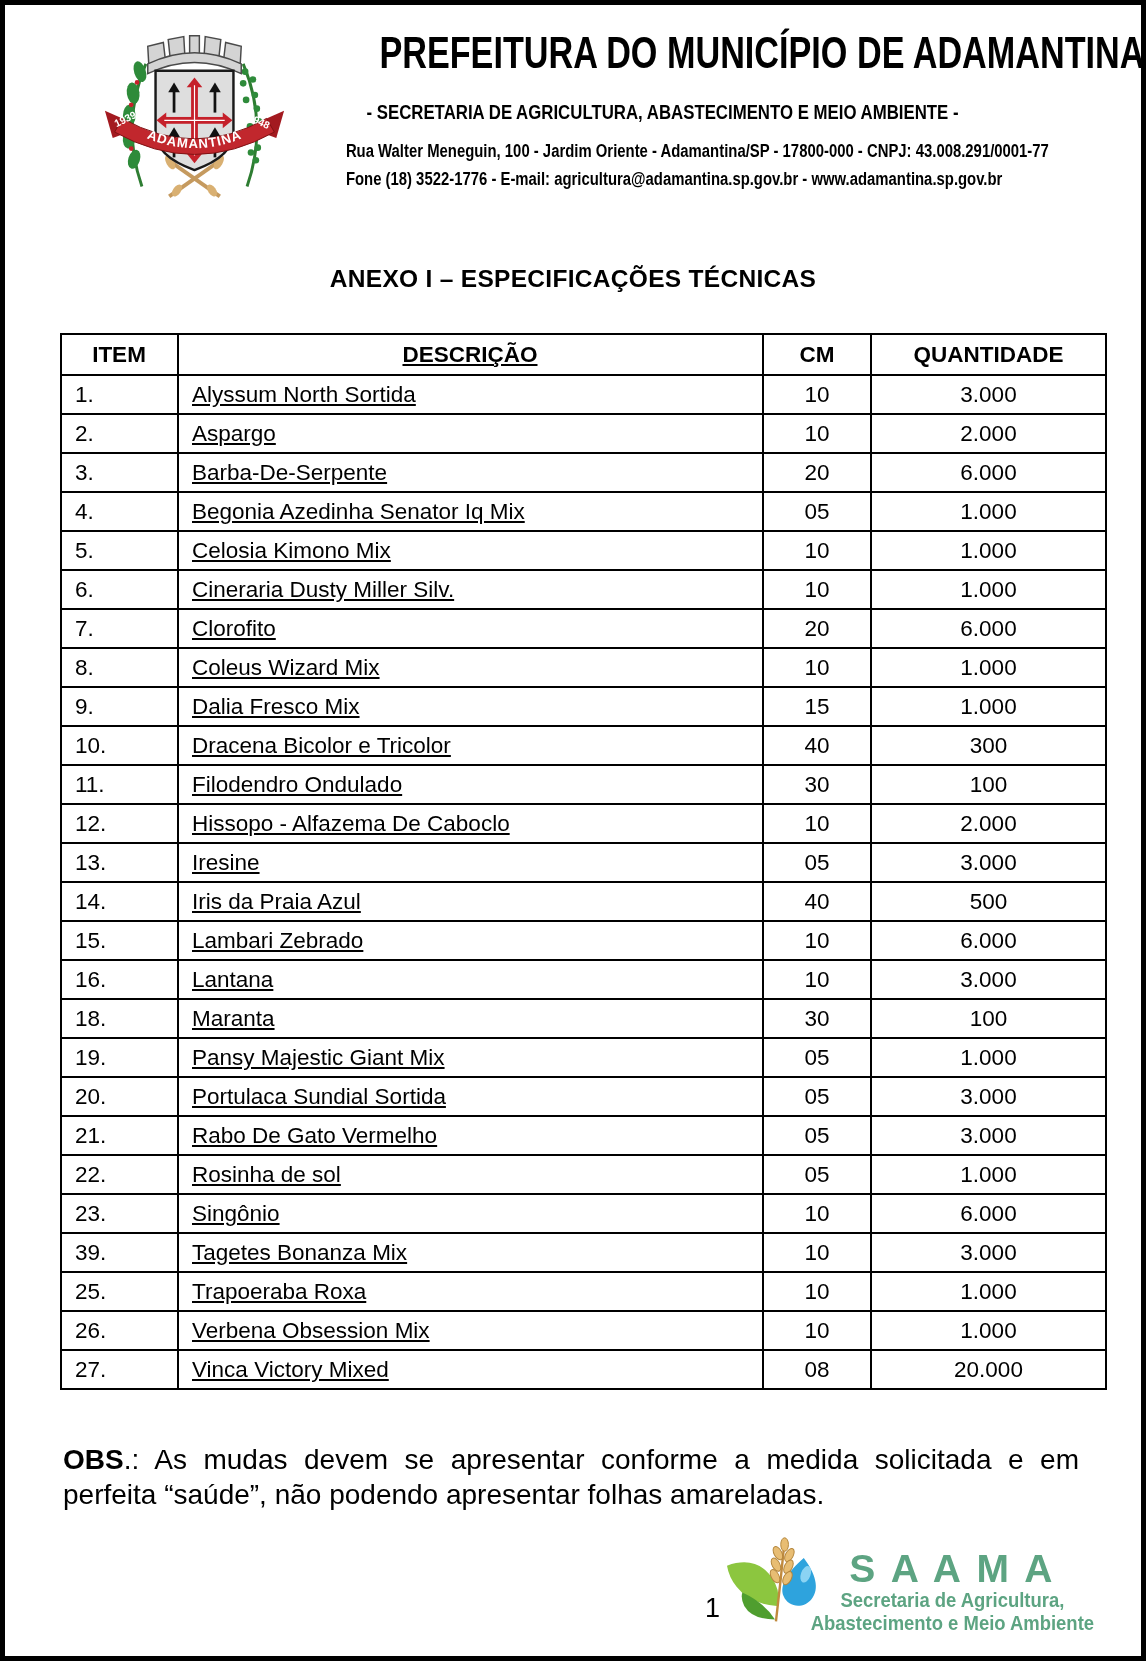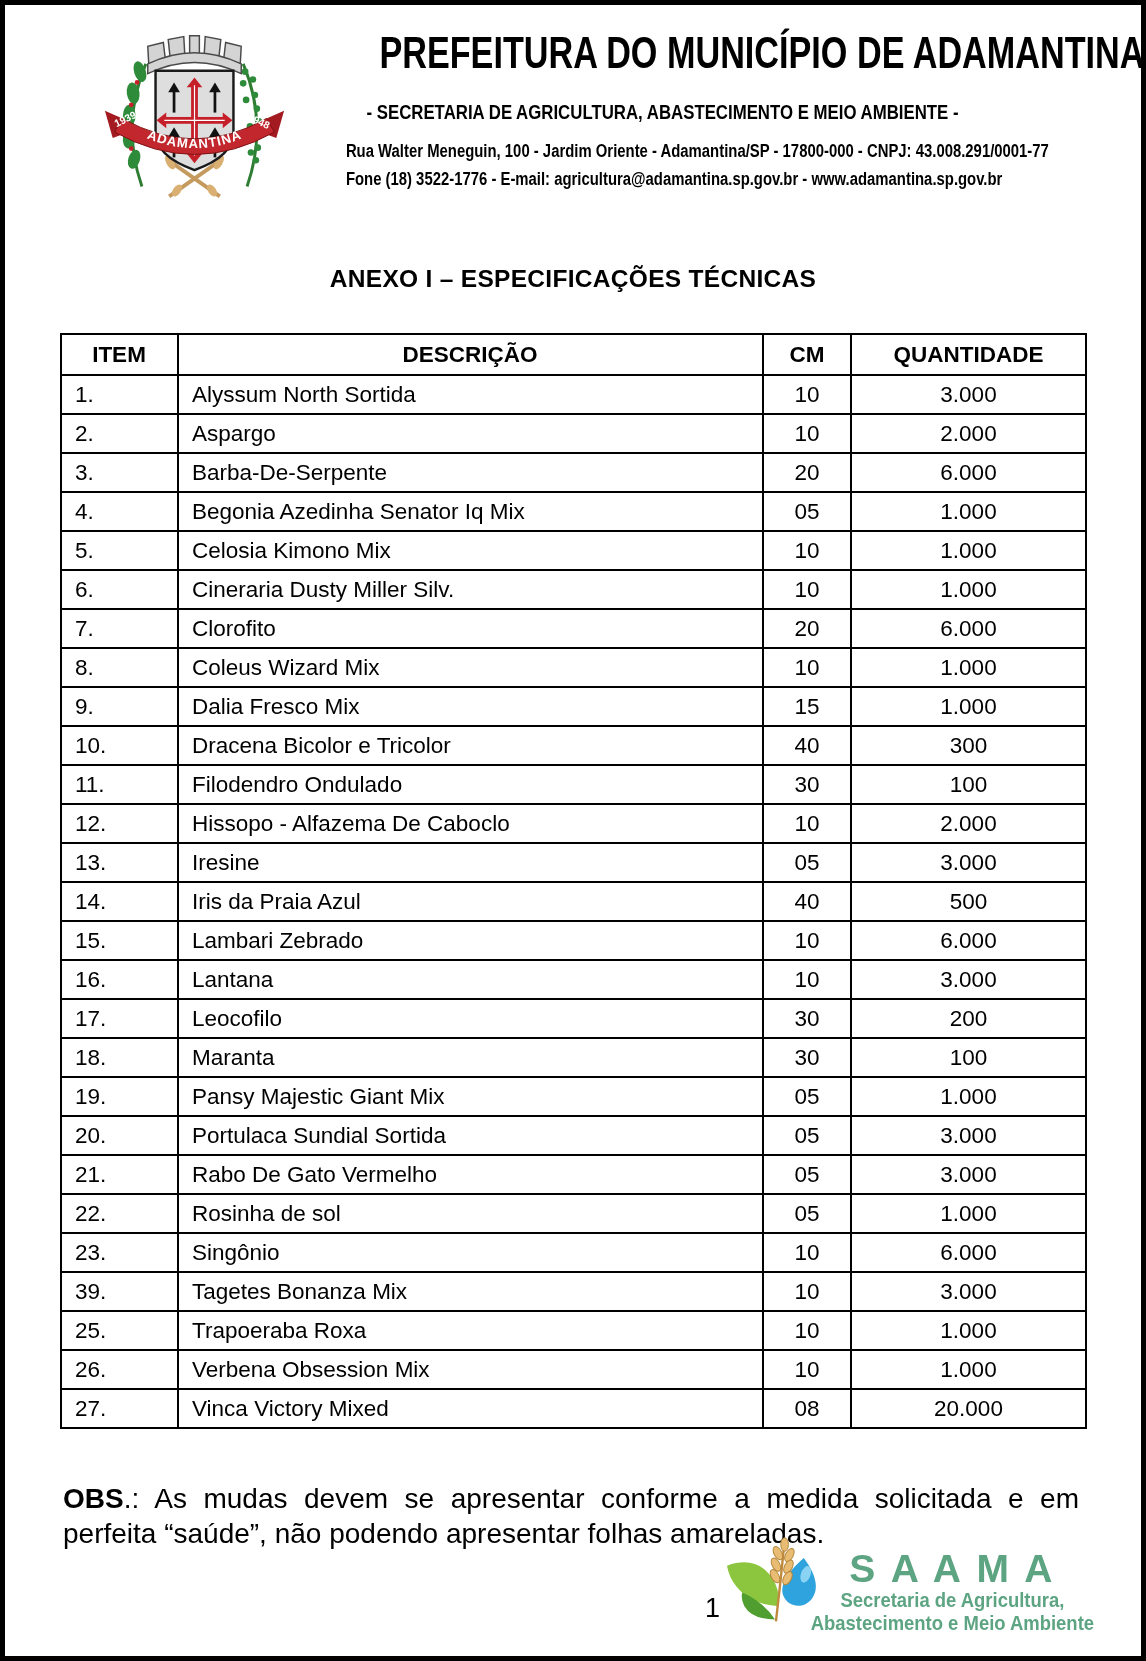--- a/index.html
+++ b/index.html
@@ -38,22 +38,22 @@
     border-collapse:collapse; table-layout:fixed;
     margin:38px 0 0 55px; width:1012px;
   }
   table.spec th, table.spec td {
     border:2px solid #000; font-size:22.5px; overflow:hidden;
     white-space:nowrap; box-sizing:border-box;
   }
   table.spec th { height:41px; font-weight:700; text-align:center;border-radius:13px; }
   table.spec td { height:39px; }
   .col-item       { width:117px; padding-left:13px; text-align:left; }
-  .col-descricao  { width:585px; padding-left:13px; text-align:left; }
-  .col-cm         { width:88px;  text-align:center; }
+  .col-descricao  { width:585px; padding-left:13px; text-align:left;text-decoration:underline; }
+  .col-cm         { width:108px;  text-align:center; }
   .col-quantidade { width:235px; text-align:center; }
   th.col-item, th.col-descricao { padding-left:0; text-align:center; }
 
   
   .obs {
     margin:52px 62px 0 58px; font-size:28px; line-height:35px;
     text-align:justify;
   }
   .obs .obs-label { font-weight:700; }
 
@@ -273,26 +273,20 @@
           <td class="col-cm">10</td>
           <td class="col-quantidade">6.000</td>
         </tr>
         <tr>
           <td class="col-item">16.</td>
           <td class="col-descricao">Lantana</td>
           <td class="col-cm">10</td>
           <td class="col-quantidade">3.000</td>
         </tr>
         <tr>
-          <td class="col-item">17.</td>
-          <td class="col-descricao">Leocofilo</td>
-          <td class="col-cm">30</td>
-          <td class="col-quantidade">200</td>
-        </tr>
-        <tr>
           <td class="col-item">18.</td>
           <td class="col-descricao">Maranta</td>
           <td class="col-cm">30</td>
           <td class="col-quantidade">100</td>
         </tr>
         <tr>
           <td class="col-item">19.</td>
           <td class="col-descricao">Pansy Majestic Giant Mix</td>
           <td class="col-cm">05</td>
           <td class="col-quantidade">1.000</td>

